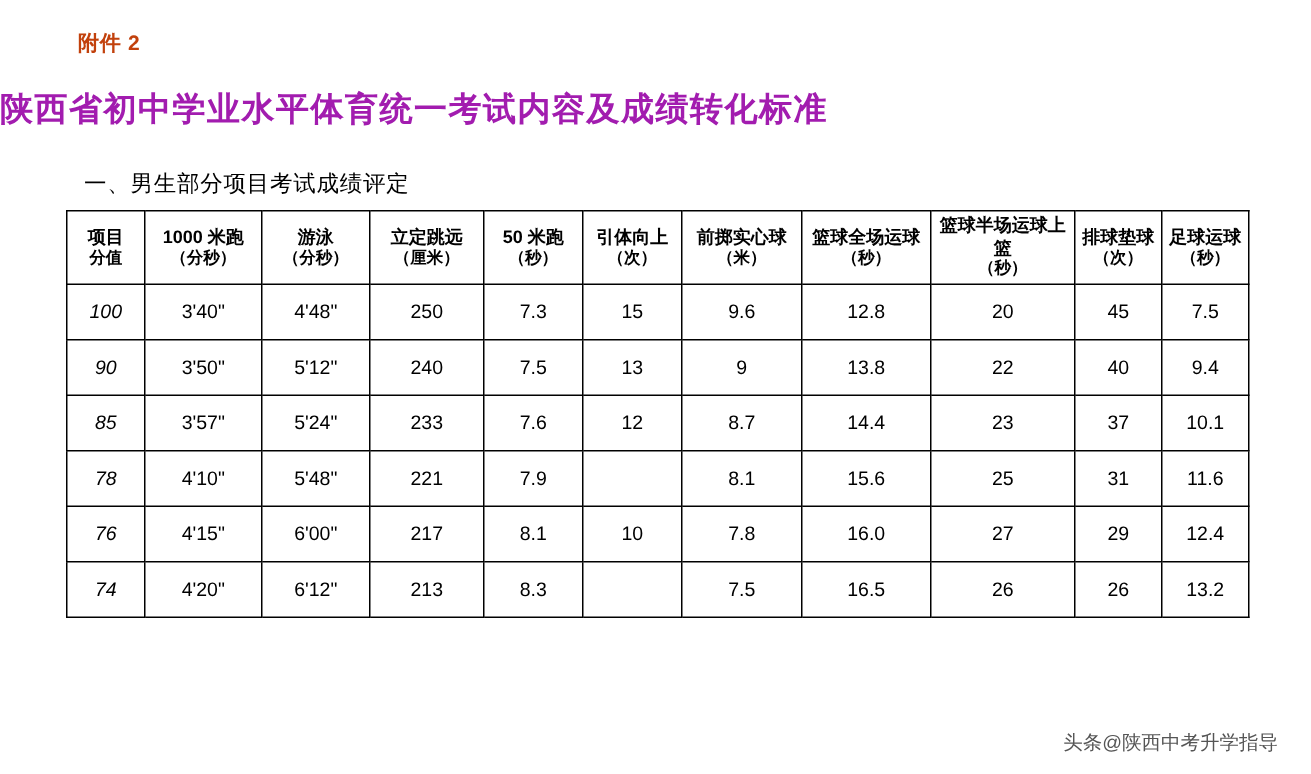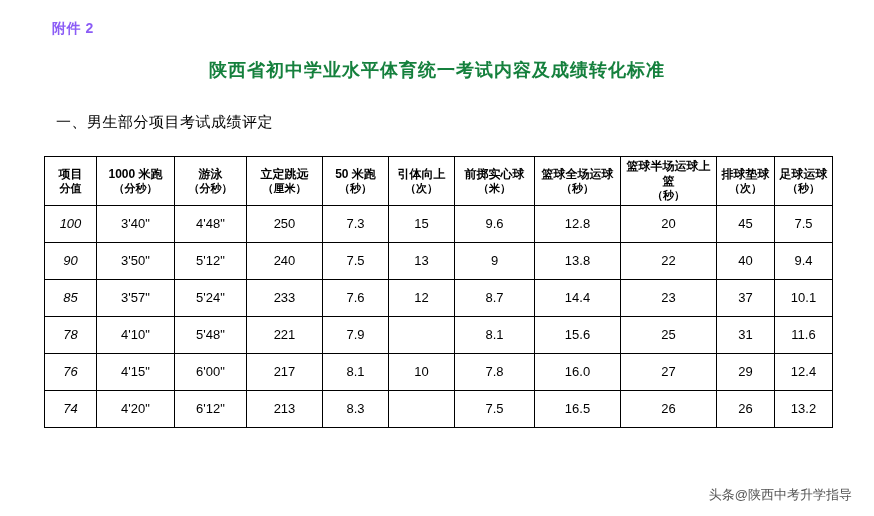--- a/index.html
+++ b/index.html
@@ -22,53 +22,52 @@
     box-sizing: border-box;
     padding: 0;
   }
   .attachment-label {
     position: absolute;
     left: 52px;
     top: 20px;
     font-size: 14px;
     font-weight: bold;
     letter-spacing: 0.5px;
-    color: #8b5cf6;
+    color: #c2410c;
   }
   .doc-title {
     position: absolute;
     left: 0;
     right: 0;
     top: 58px;
-    text-align: center;
-    font-size: 18px;
+    text-align: left;
+    font-size: 22px;
     font-weight: bold;
     letter-spacing: 1px;
-    color: #15803d;
+    color: #a21caf;
   }
   .section-heading {
     position: absolute;
     left: 56px;
     top: 113px;
     font-size: 15px;
     font-weight: normal;
     letter-spacing: 0.5px;
     color: #000000;
   }
   .table-wrap {
     position: absolute;
     left: 44px;
     top: 140px;
     width: 788px;
   }
   table.score-table {
     border-collapse: collapse;
     width: 788px;
     table-layout: fixed;
-    margin-top: 16px;
   }
   table.score-table th,
   table.score-table td {
     border: 1px solid #000000;
     text-align: center;
     vertical-align: middle;
     font-size: 12px;
     color: #000000;
   }
   table.score-table thead th {

